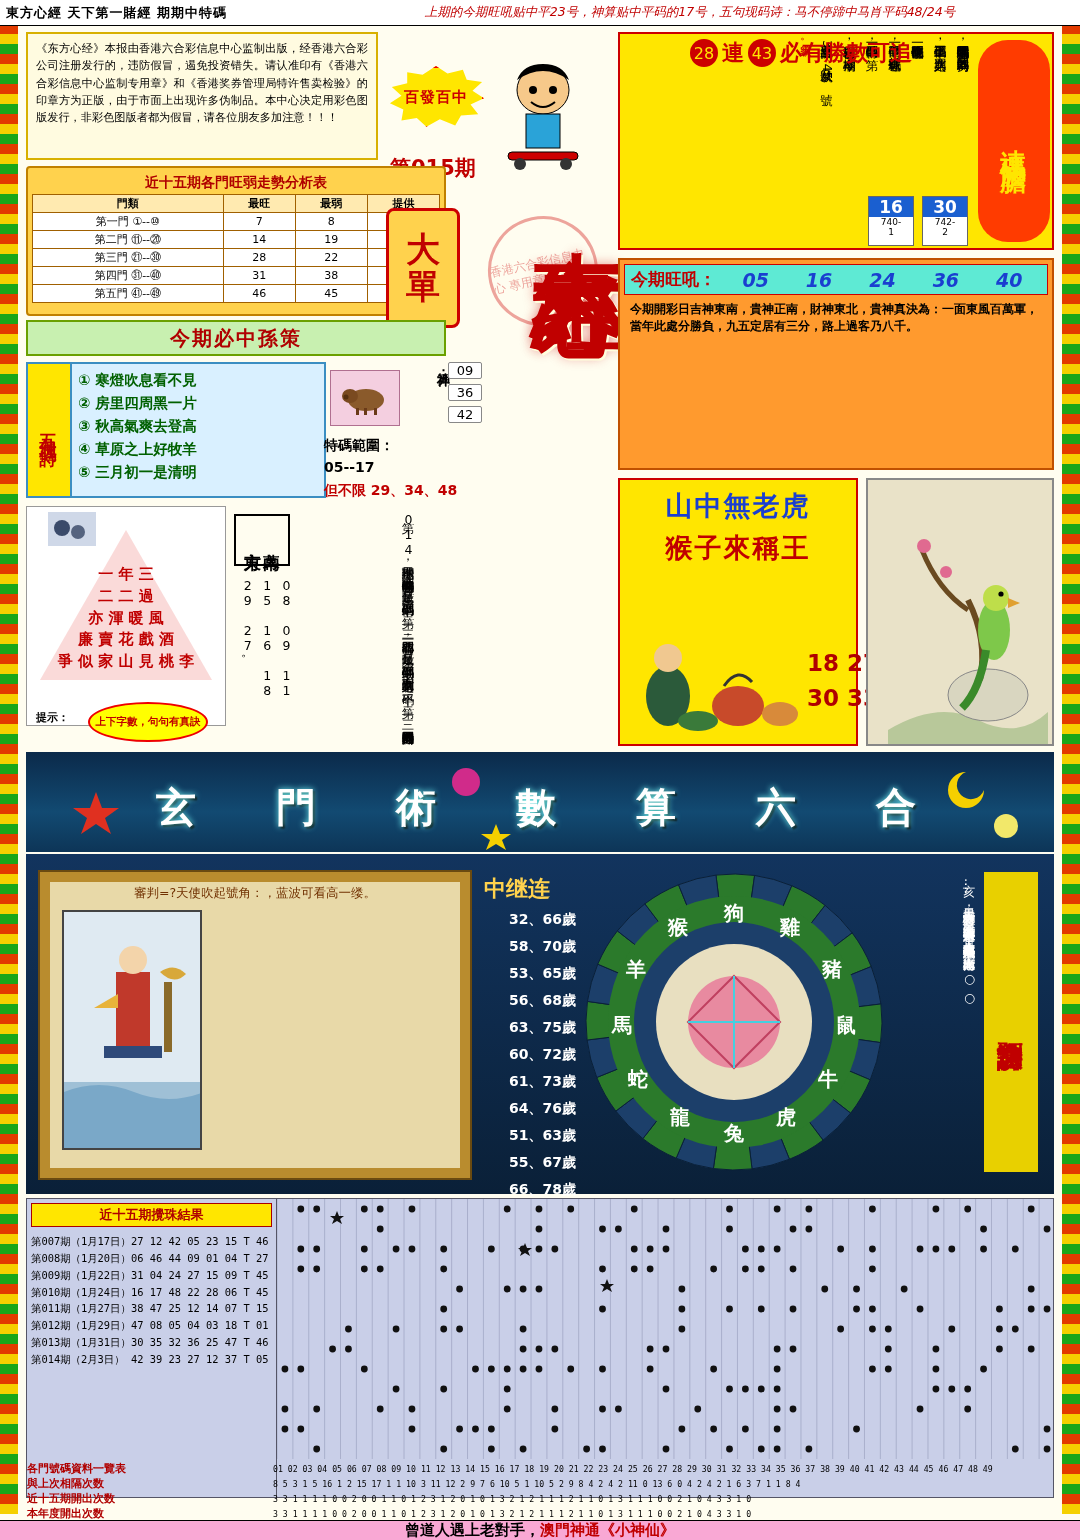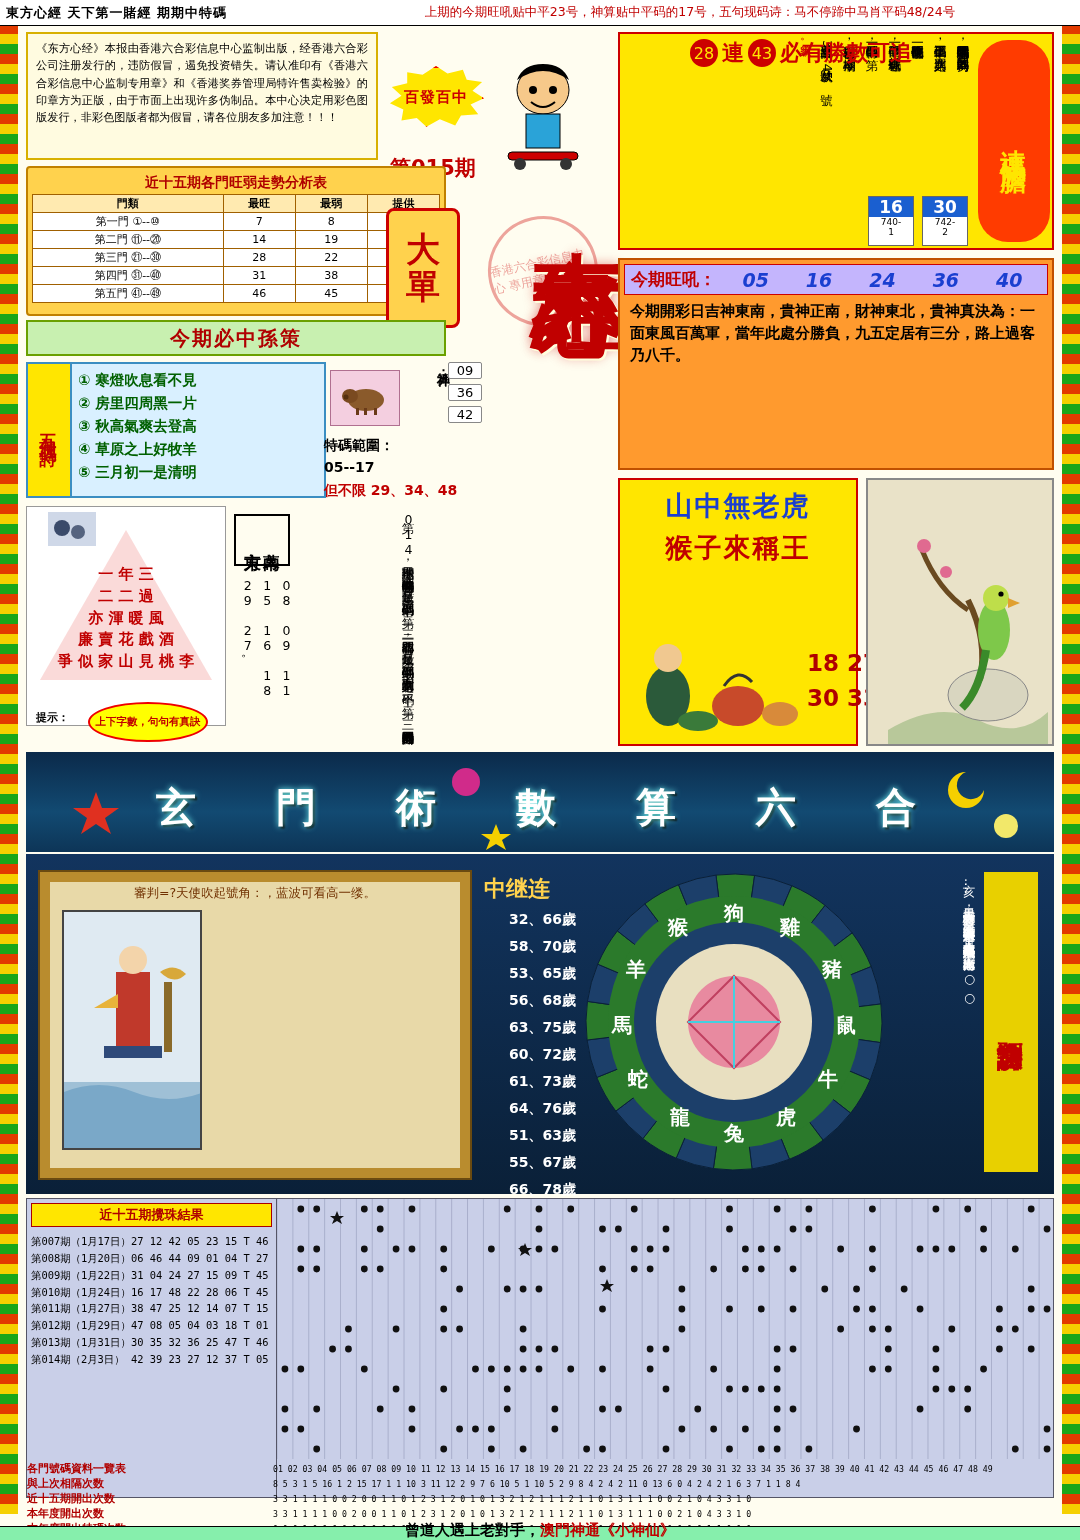--- a/index.html
+++ b/index.html
@@ -10,21 +10,21 @@
   }
   .page { position:relative; width:1080px; height:1540px; background:#fffdf0; }
 
   
   .topbar {
     position:absolute; left:0; top:0; width:1080px; height:26px;
     background:#fff; border-bottom:1px solid #000;
     display:flex; align-items:center; font-size:13px; font-weight:bold;
   }
   .topbar .left { width:300px; padding-left:6px; letter-spacing:1px; }
-  .topbar .mid { flex:1; text-align:center; color:#c00000; font-size:12.5px; font-weight:normal;}
+  .topbar .mid { flex:1; text-align:center; color:#c00000; font-size:12.5px; font-weight:normal;font-style:italic;}
 
   
   .deco-left, .deco-right {
     position:absolute; top:26px; width:18px; height:1488px;
     background:repeating-linear-gradient(0deg,#f5d000 0 10px,#e23b00 10px 20px,#1aa61a 20px 30px);
   }
   .deco-left{left:0;} .deco-right{right:0;}
 
   .content { position:absolute; left:18px; top:26px; width:1044px; height:1488px; background:#fffdf0; }
 
@@ -131,25 +131,25 @@
   .lianma-col { writing-mode:vertical-rl; font-size:12.5px; line-height:1.5; padding:0 2px; color:#000;}
   .ballbox { position:absolute; right:6px; top:164px; display:flex; gap:8px;}
   .ball { width:46px; height:50px; background:#fff; border:1px solid #666; text-align:center;}
   .ball .n { font-size:17px; font-weight:bold; background:#1a5fd0; color:#fff;}
   .ball .s { font-size:9px; }
 
   .wanghou {
     left:600px; top:232px; width:436px; height:212px;
     background:#ff9a2e; border:2px solid #c05000;
   }
-  .wanghou .hdr { background:#c4b5fd; margin:4px; padding:3px 6px; display:flex; align-items:center;
+  .wanghou .hdr { background:#5eead4; margin:4px; padding:3px 6px; display:flex; align-items:center;
                   border:1px solid #c00; }
   .wanghou .hdr .lbl { color:#c00000; font-size:17px; font-weight:bold; margin-right:8px;}
   .wanghou .hdr .nums { flex:1; display:flex; justify-content:space-around; color:#1a3fd0; font-size:19px; font-weight:bold;font-style:italic;}
-  .wanghou .body { padding:2px 10px; font-size:15px; line-height:1.45; color:#000; font-weight:bold;}
+  .wanghou .body { padding:2px 10px; font-size:12px; line-height:1.45; color:#000; font-weight:bold;}
 
   .tiger {
     left:600px; top:452px; width:240px; height:268px;
     background:#ffe600; border:2px solid #c00;
   }
   .tiger .t1{ color:#1a3fd0; font-size:27px; font-weight:bold; text-align:center; padding-top:8px; letter-spacing:2px;}
   .tiger .t2{ color:#c00000; font-size:27px; font-weight:bold; text-align:center; padding-top:6px; letter-spacing:2px;}
   .tegong { position:absolute; left:856px; top:590px; width:40px; color:#c00000; font-size:17px; font-weight:bold;}
   .tgnums { position:absolute; left:760px; top:620px; width:130px; color:#b00000; font-size:23px;
             font-weight:bold; line-height:1.5; text-align:center;}
@@ -191,22 +191,22 @@
   .bt-left { position:absolute; left:0; top:0; width:250px; height:300px; border-right:1px solid #556;}
   .bt-title { background:#ffe600; border:1px solid #a00; margin:4px; padding:2px;
               text-align:center; color:#b00000; font-size:13px; font-weight:bold;}
   .bt-rows { padding:2px 4px; font-size:10.4px; line-height:1.62; font-family:"DejaVu Sans Mono", monospace; }
   .dots { position:absolute; left:250px; top:0; right:0; height:260px; }
   .statrows { position:absolute; left:0; top:262px; width:1028px; font-size:8.2px;
               font-family:"DejaVu Sans Mono", monospace; }
   .statrows .lbl { display:inline-block; width:246px; text-align:left; color:#b00000;
                    font-size:11px; font-weight:bold; font-family:"Liberation Sans",sans-serif; padding-right:6px;}
 
-  .footer { position:absolute; left:0; bottom:0; width:1080px; height:14px;
-            background:#86efac; display:flex; align-items:flex-end; justify-content:center;
+  .footer { position:absolute; left:0; bottom:0; width:1080px; height:20px;
+            background:#f9a8d4; display:flex; align-items:flex-start; justify-content:center;
             font-size:15px; font-weight:bold; color:#000; border-top:1px solid #000;}
   .footer .red{color:#c00000;}
 
   .stamp { position:absolute; left:470px; top:190px; width:110px; height:110px;
            border:3px solid #c00; border-radius:50%; opacity:.35; color:#c00;
            display:flex;align-items:center;justify-content:center;font-size:12px; transform:rotate(-12deg);}
   .bigtitle { position:absolute; left:452px; top:150px; width:170px; height:560px;
               color:#c00000; font-size:92px; font-weight:bold; writing-mode:vertical-rl;
               letter-spacing:6px; text-shadow:2px 2px 0 #ffd, 0 0 12px rgba(200,0,0,.3); }
 </style>

